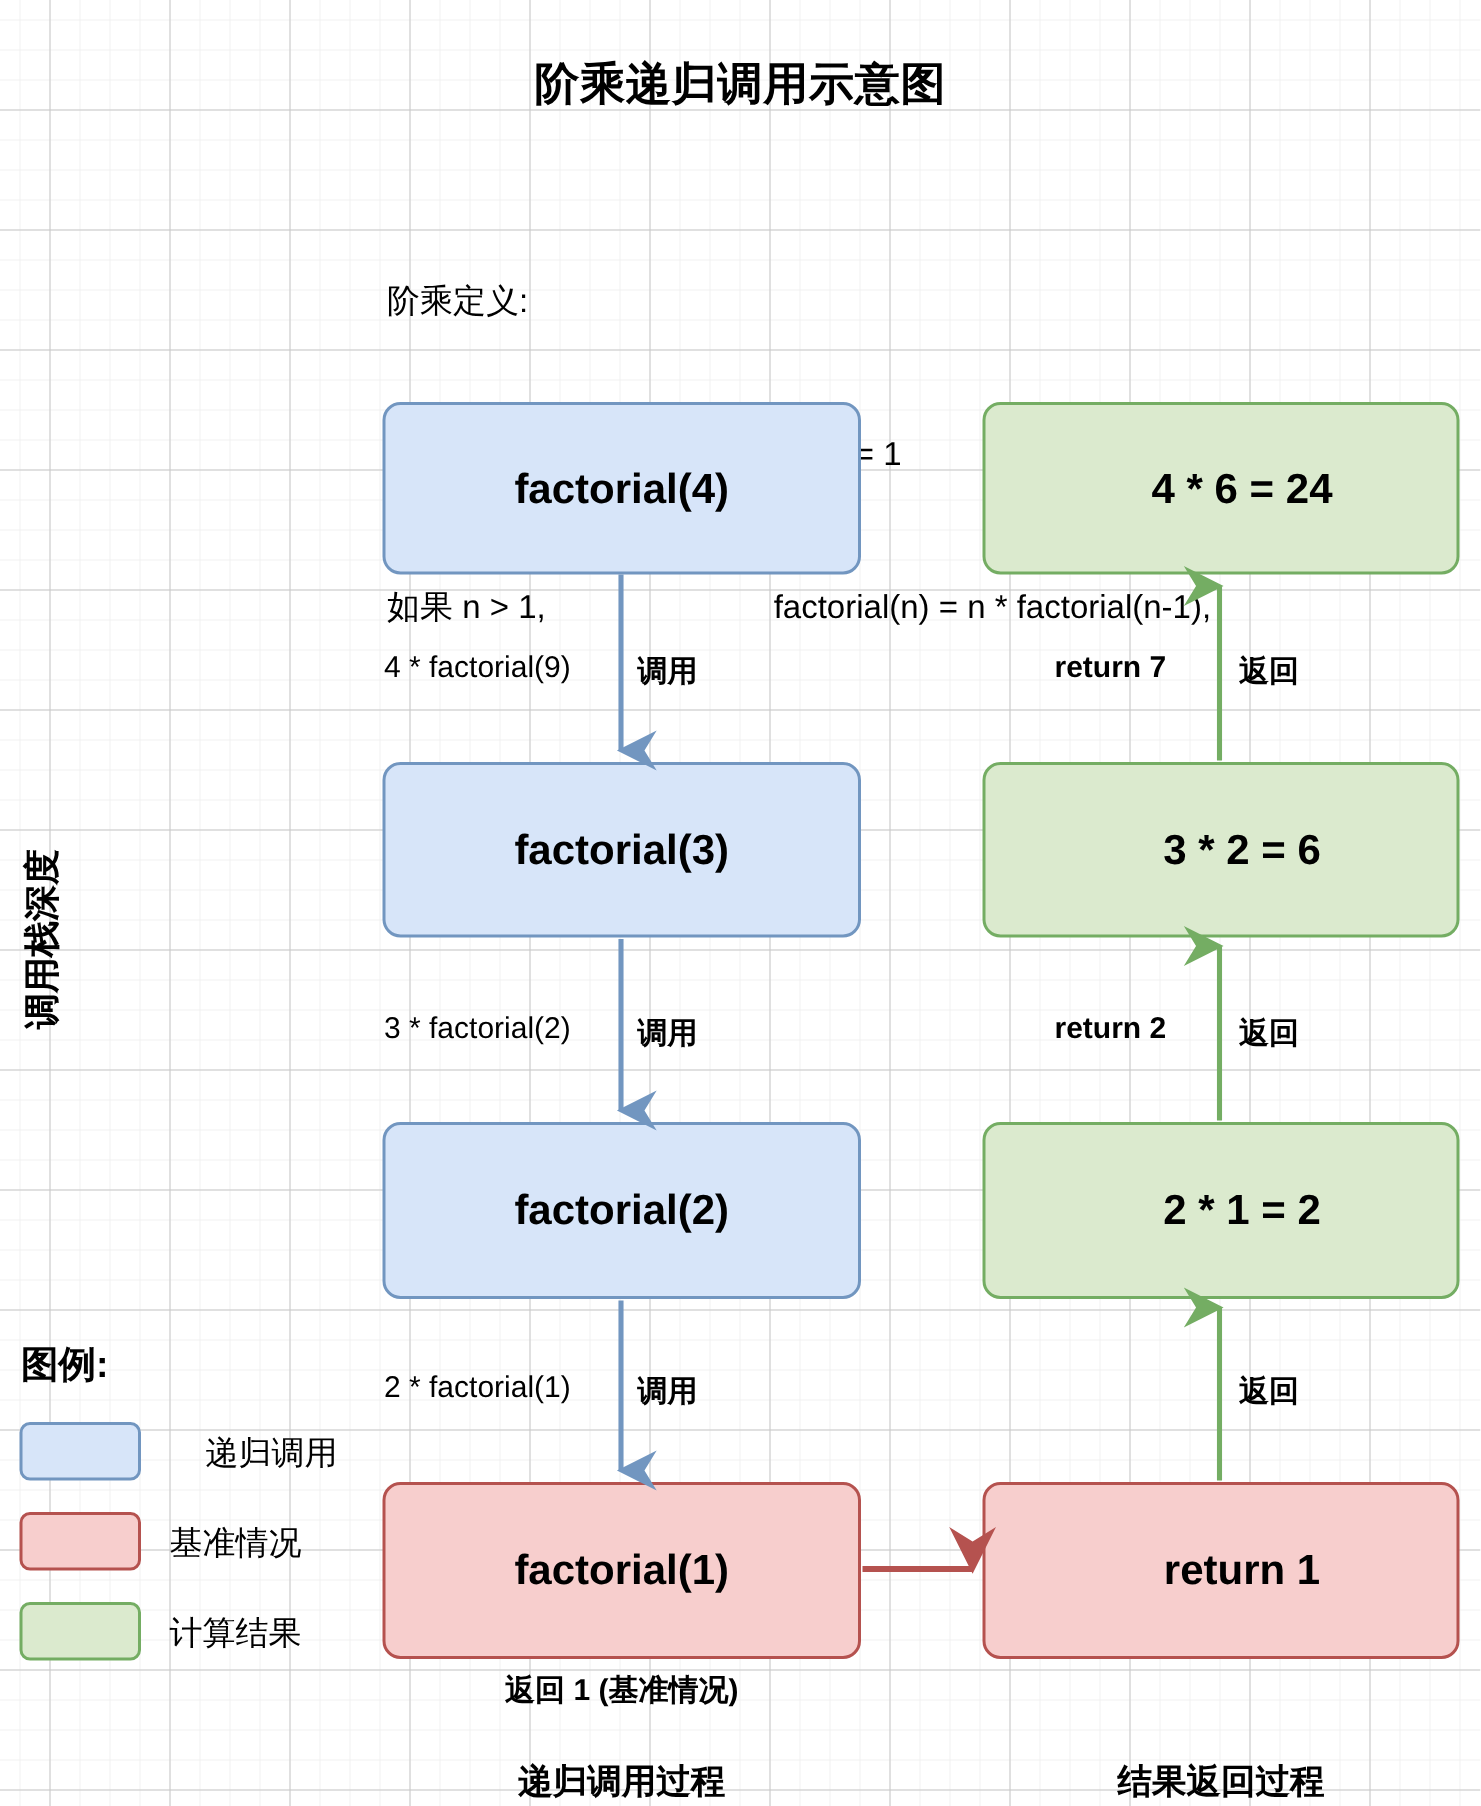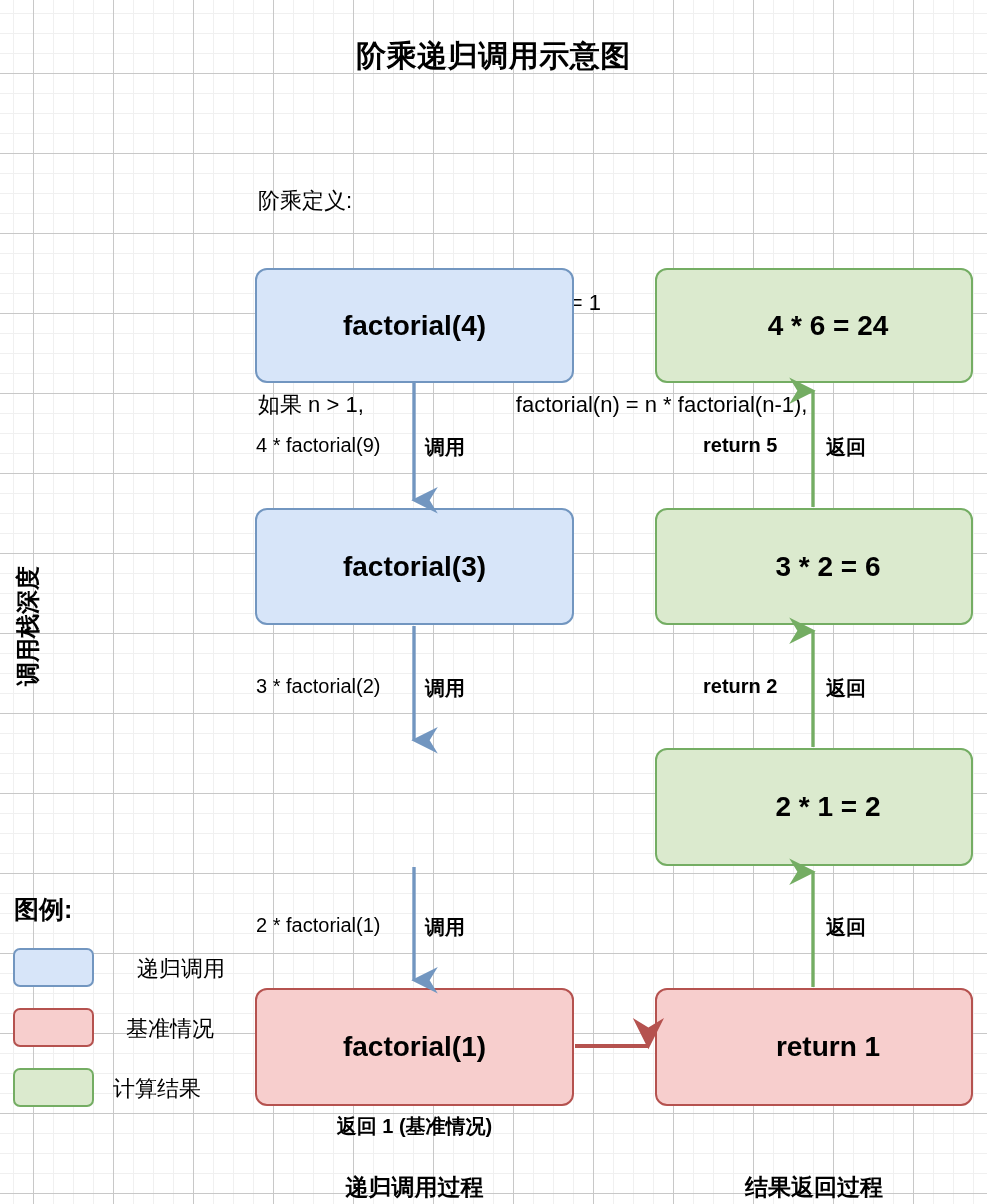--- a/index.html
+++ b/index.html
@@ -138,20 +138,21 @@
   <div class="abs" id="definition">
     <span class="ln">阶乘定义:</span>
     <span class="ln">如果 n = 0 或 n = 1,  factorial(n) = 1</span>
     <span class="ln"><span>如果 n &gt; 1,</span><span class="indent-gap"></span><span>factorial(n) = n * factorial(n-1),</span></span>
   </div>
 
   <div class="abs" id="axis-label">调用栈深度</div>
 
   <div class="abs node blue col-left row1">factorial(4)</div>
   <div class="abs node blue col-left row2">factorial(3)</div>
+  <div class="abs node blue col-left row3">factorial(2)</div>
   <div class="abs node red  col-left row4">factorial(1)</div>
 
   <div class="abs node green col-right row1">4 * 6 = 24</div>
   <div class="abs node green col-right row2">3 * 2 = 6</div>
   <div class="abs node green col-right row3">2 * 1 = 2</div>
   <div class="abs node red   col-right row4">return 1</div>
 
   <svg class="overlay" viewBox="0 0 987 1204">
     <defs>
       <marker id="ah-blue" markerWidth="9" markerHeight="9" refX="4.2" refY="7.6" orient="auto" markerUnits="strokeWidth">
@@ -192,38 +193,38 @@
 
   <div class="abs arrow-label" style="left:256px; top:434px;">4 * factorial(9)</div>
   <div class="abs arrow-label bold" style="left:425px; top:434px;">调用</div>
 
   <div class="abs arrow-label" style="left:256px; top:675px;">3 * factorial(2)</div>
   <div class="abs arrow-label bold" style="left:425px; top:675px;">调用</div>
 
   <div class="abs arrow-label" style="left:256px; top:914px;">2 * factorial(1)</div>
   <div class="abs arrow-label bold" style="left:425px; top:914px;">调用</div>
 
-  <div class="abs arrow-label bold" style="left:703px; top:434px;">return 5</div>
+  <div class="abs arrow-label bold" style="left:703px; top:434px;">return 7</div>
   <div class="abs arrow-label bold" style="left:826px; top:434px;">返回</div>
 
   <div class="abs arrow-label bold" style="left:703px; top:675px;">return 2</div>
   <div class="abs arrow-label bold" style="left:826px; top:675px;">返回</div>
 
   <div class="abs arrow-label bold" style="left:703px; top:914px;"></div>
   <div class="abs arrow-label bold" style="left:826px; top:914px;">返回</div>
 
   <div class="abs caption" style="left:255px; top:1113px; width:319px; text-align:center;">返回 1 (基准情况)</div>
 
   <div class="abs" id="legend-title">图例:</div>
 
   <div class="abs legend-swatch node blue" style="top:948px;"></div>
   <div class="abs legend-text" style="top:954px;padding-left:24px;">递归调用</div>
 
   <div class="abs legend-swatch node red" style="top:1008px;"></div>
-  <div class="abs legend-text" style="top:1014px;margin-left:13px;">基准情况</div>
+  <div class="abs legend-text" style="top:1014px;">基准情况</div>
 
   <div class="abs legend-swatch node green" style="top:1068px;"></div>
   <div class="abs legend-text" style="top:1074px;">计算结果</div>
 
   <div class="abs bottom-caption" style="left:655px; top:1172px; width:318px; text-align:center;">结果返回过程</div>
   <div class="abs bottom-caption" style="left:255px; top:1172px; width:319px; text-align:center;">递归调用过程</div>
 
 </div>
 
 </body></html>

